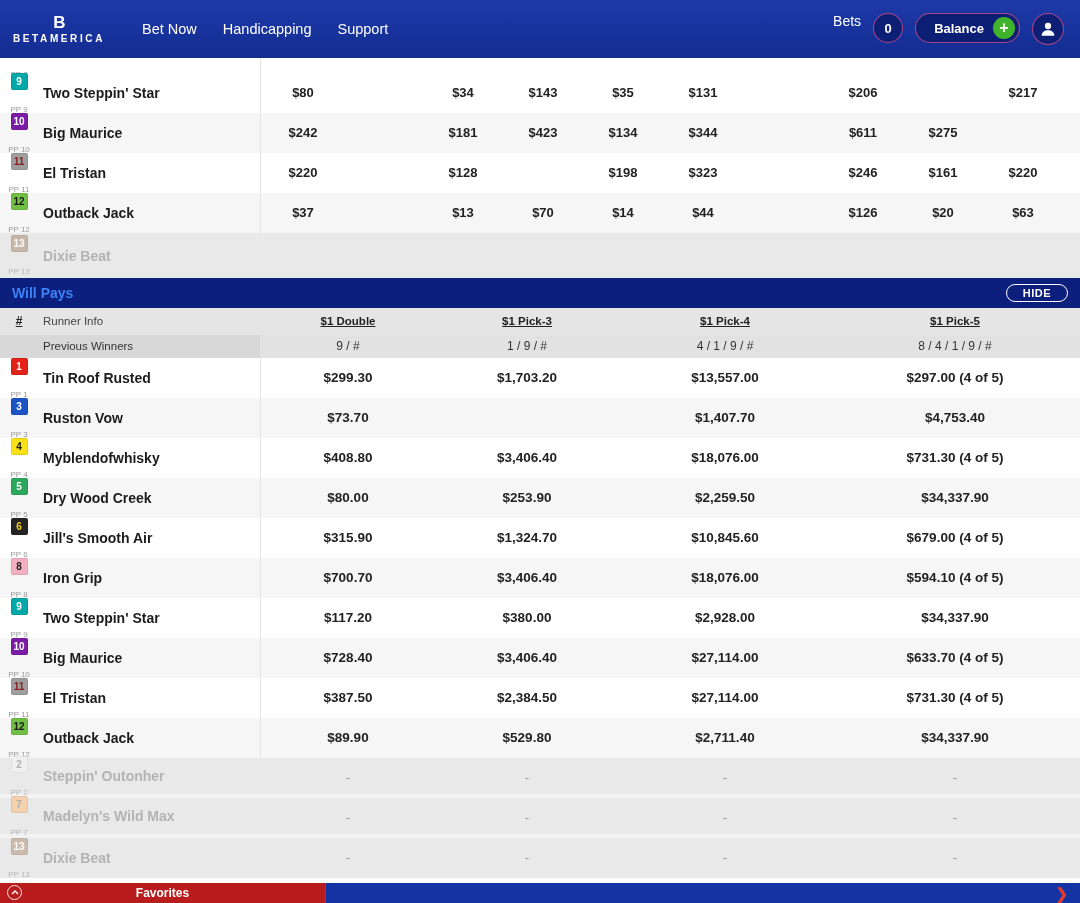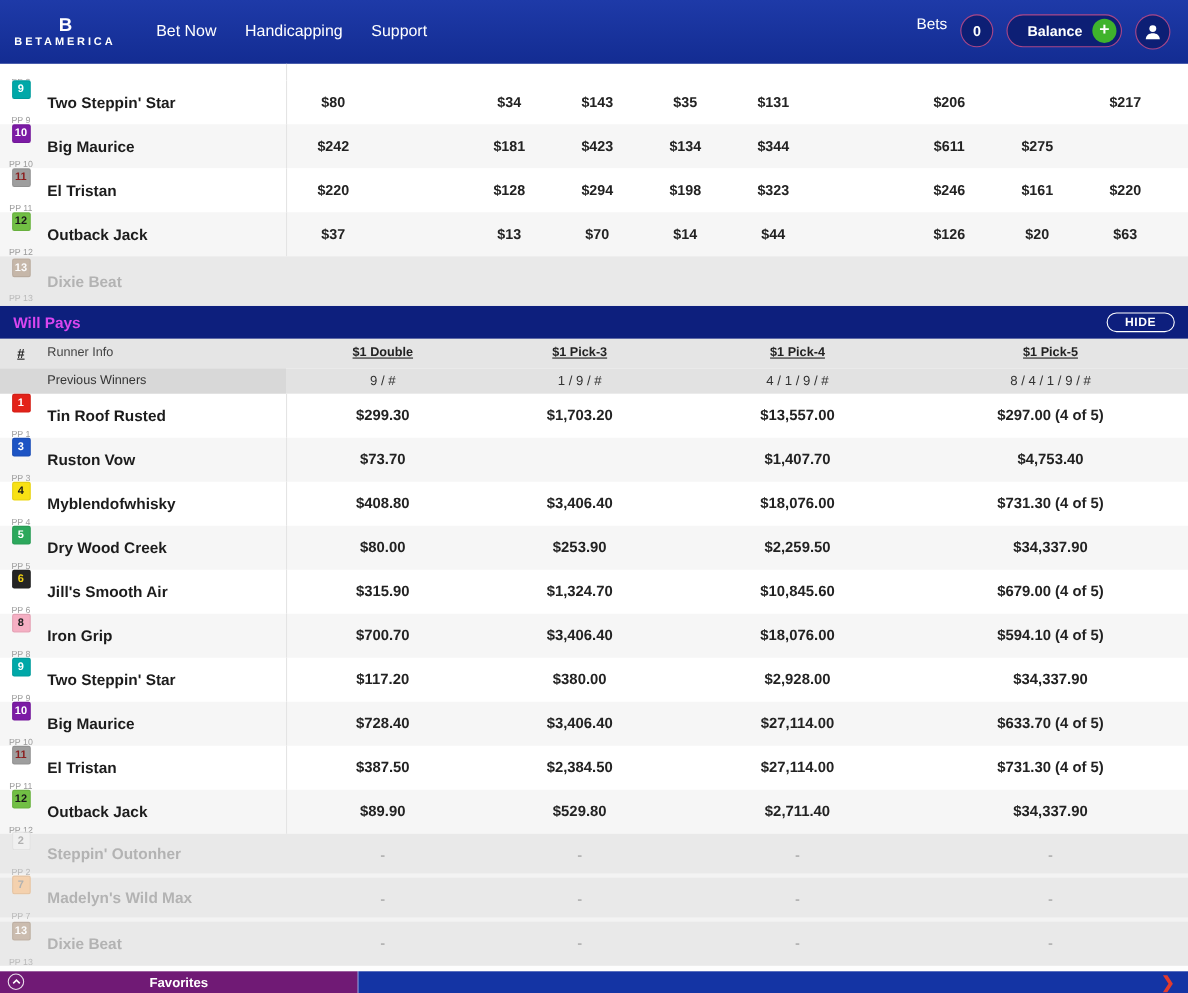--- a/index.html
+++ b/index.html
@@ -50,21 +50,21 @@
   .toprow.partial { height:15px; }
   .toprow .pp-only { position:absolute; left:8px; top:-3px; width:22px; text-align:center; }
   .tval { position:absolute; top:0; width:100px; height:100%; line-height:40px;
           text-align:center; font-size:13px; font-weight:600; color:#222; }
   .t0{left:253px}.t1{left:413px}.t2{left:493px}.t3{left:573px}
   .t4{left:653px}.t5{left:813px}.t6{left:893px}.t7{left:973px}
   .toprow.tall { height:45px; }
 
   
   .wp-bar { height:30px; display:flex; align-items:center; padding:0 12px; }
-  .wp-title { color:#d946ef; font-size:14px; font-weight:700; }
+  .wp-title { color:#3b82f6; font-size:14px; font-weight:700; }
   .hide-btn { margin-left:auto; border:1.5px solid #fff; border-radius:12px; background:transparent;
               color:#fff; font-size:11px; font-weight:700; letter-spacing:.5px;
               padding:2px 16px; cursor:pointer; font-family:inherit;text-align:right; }
   .wp-header { position:relative; height:27px; background:#e5e5e5; }
   .wp-header span { line-height:27px; }
   .hash-col { position:absolute; left:8px; width:22px; text-align:center; font-size:12px; font-weight:700;
               color:#222; text-decoration:underline; cursor:pointer; }
   .runner-col { position:absolute; left:43px; font-size:11.5px; color:#444; }
   .col-link { position:absolute; width:200px; text-align:center; font-size:11.5px; font-weight:600;
               color:#222; text-decoration:underline; cursor:pointer; }
@@ -164,21 +164,20 @@
   <div class="toprow divline">
     <div class="runner">
       <div class="badge-wrap">
         <span class="badge" style="background-color: rgb(158, 158, 158); color: rgb(139, 30, 30);">11</span>
         <span class="pp">PP 11</span>
       </div>
       <span class="hname">El Tristan</span>
     </div>
     <span class="tval t0">$220</span>
     <span class="tval t1">$128</span>
-    <span class="tval t2">$294</span>
     <span class="tval t3">$198</span>
     <span class="tval t4">$323</span>
     <span class="tval t5">$246</span>
     <span class="tval t6">$161</span>
     <span class="tval t7">$220</span>
   </div>
 
   <div class="toprow alt divline">
     <div class="runner">
       <div class="badge-wrap">
@@ -408,21 +407,21 @@
     </div>
     <span class="wval w0">-</span>
     <span class="wval w1">-</span>
     <span class="wval w2">-</span>
     <span class="wval w3">-</span>
   </div>
 </section>
 
 <div class="footer-gap"></div>
 <footer class="fav-bar">
-  <div class="fav-left" style="background-color: #701a75;">
+  <div class="fav-left" style="background-color: #b91c1c;">
     <div class="fav-circle">
       <svg width="8" height="5" viewBox="0 0 8 5">
         <polyline points="1,4 4,1 7,4" fill="none" stroke="#fff" stroke-width="1.4"></polyline>
       </svg>
     </div>
     <span class="fav-label">Favorites</span>
   </div>
   <div class="fav-divider"></div>
   <div class="fav-right" style="background-color: rgb(20, 52, 164);">
     <span class="red-chevron" style="color: rgb(226, 59, 46);">❯</span>

